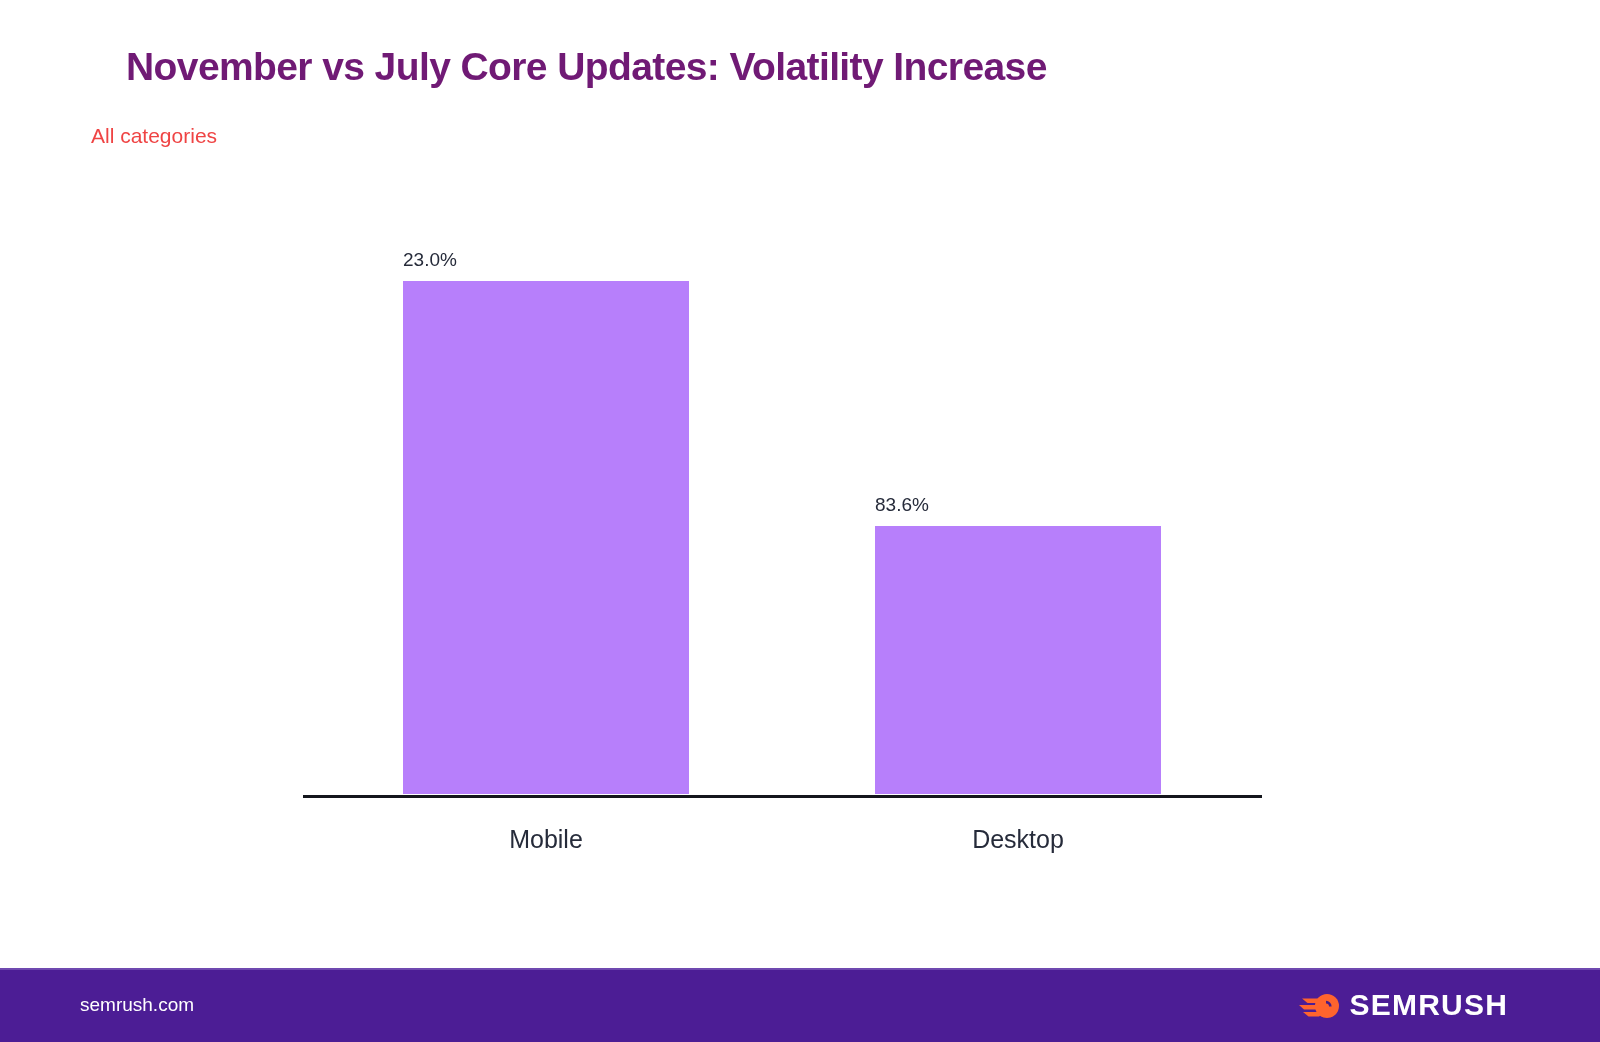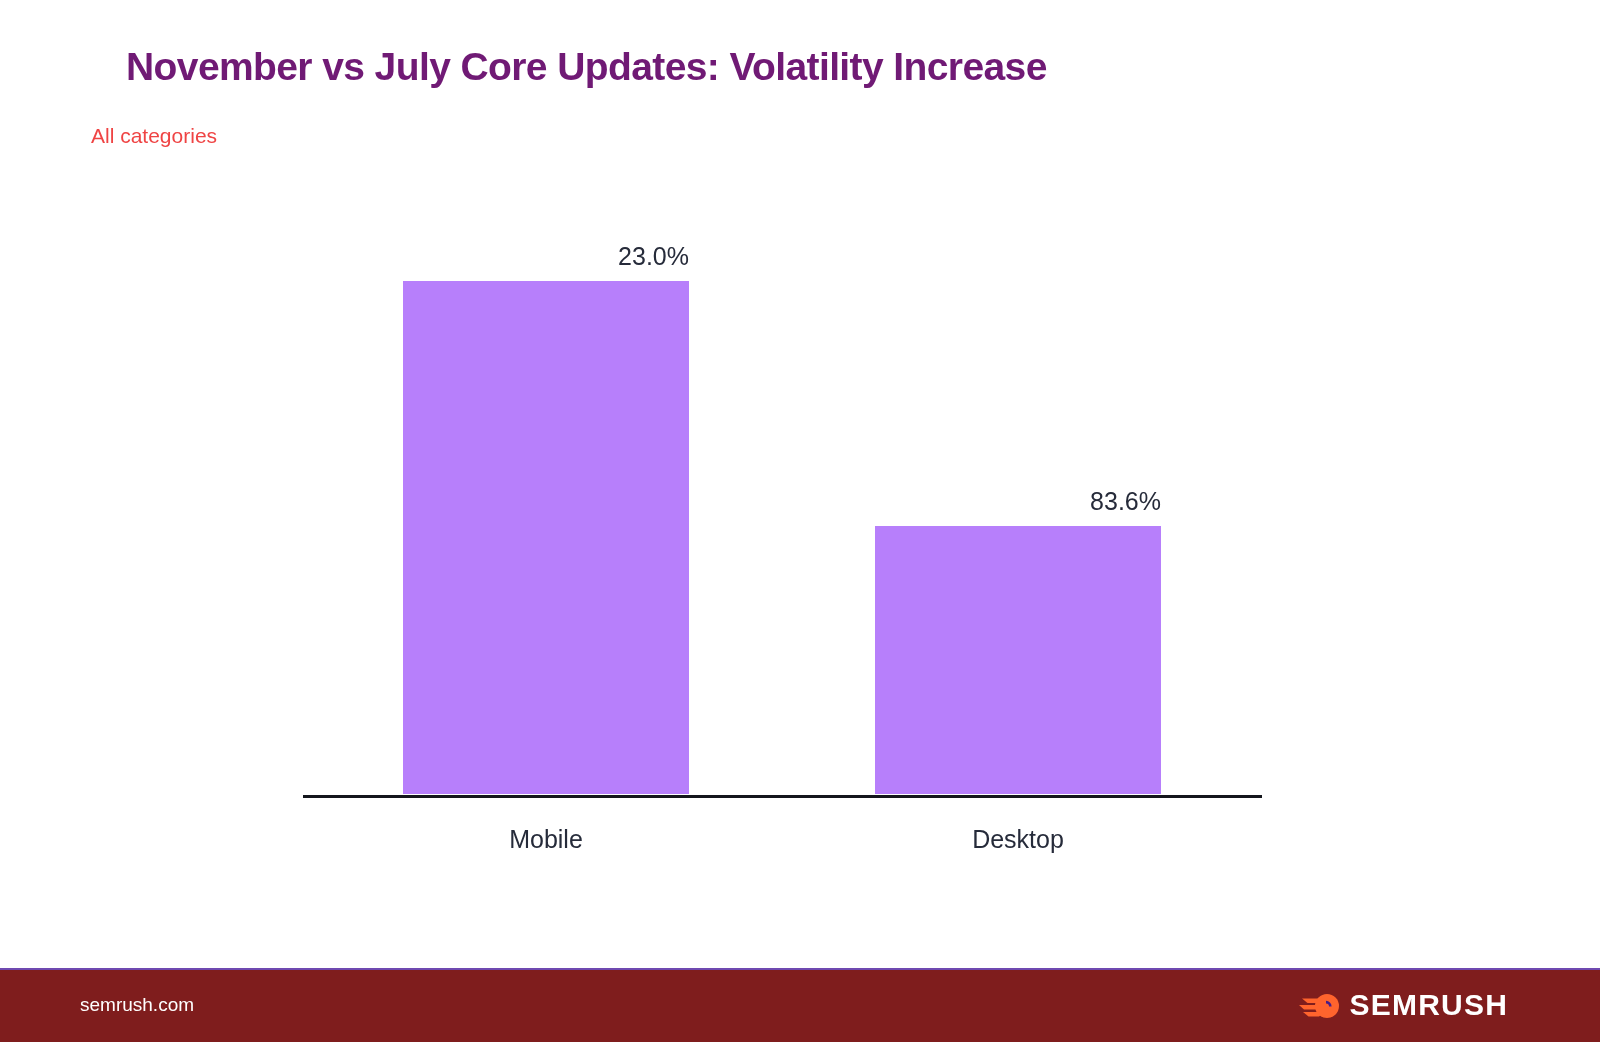--- a/index.html
+++ b/index.html
@@ -72,22 +72,22 @@
   .bar-group.g0 { left: 103px; }
   .bar-group.g1 { left: 575px; }
   .bar {
     width: 100%;
     background: #b77ffb;
   }
   .bar-value {
     position: absolute;
     left: 0;
     width: 100%;
-    text-align: right;
-    font-size: 25px;
+    text-align: left;
+    font-size: 19px;
     color: #262b3a;
     white-space: nowrap;
   }
   .cat-label {
     position: absolute;
     top: 645px;
     width: 286px;
     text-align: center;
     font-size: 25px;
     color: #262b3a;
@@ -95,21 +95,21 @@
   }
   .cat-label.c0 { left: 103px; }
   .cat-label.c1 { left: 575px; }
   
   #footer {
     position: absolute;
     left: 0;
     top: 968px;
     width: 1600px;
     height: 74px;
-    background: #7f1d1d;
+    background: #4c1d95;
   }
   #footer .top-line {
     position: absolute;
     left: 0;
     top: 0;
     width: 100%;
     height: 2px;
     background: #6f49b0;
   }
   .footer-url {

